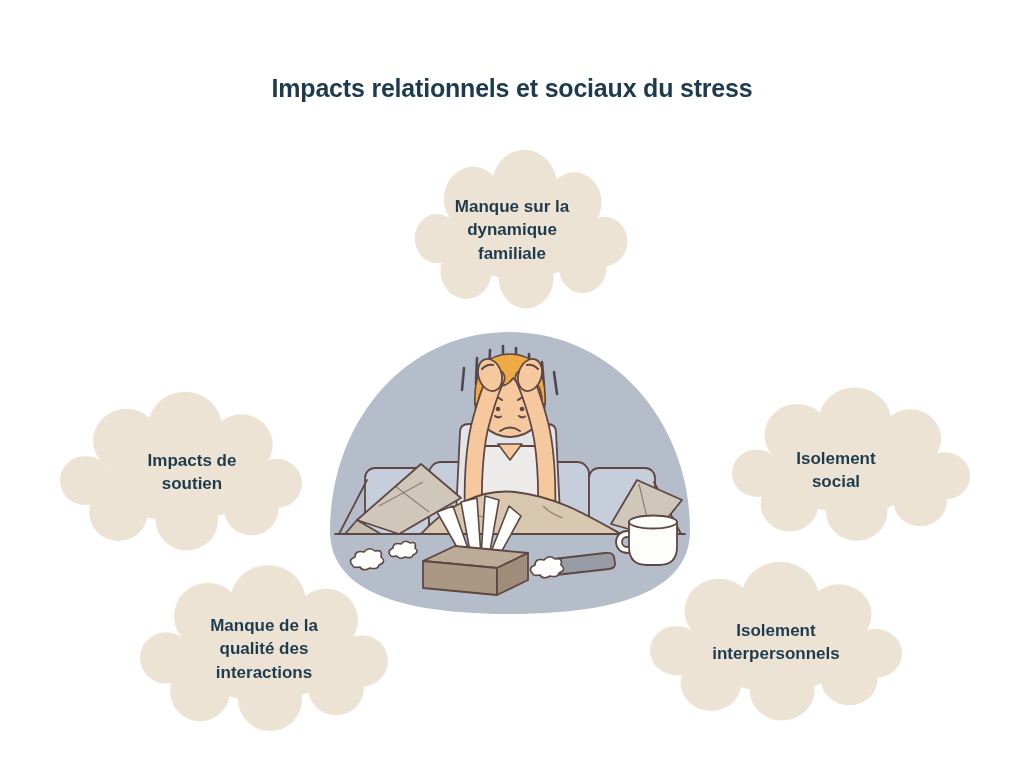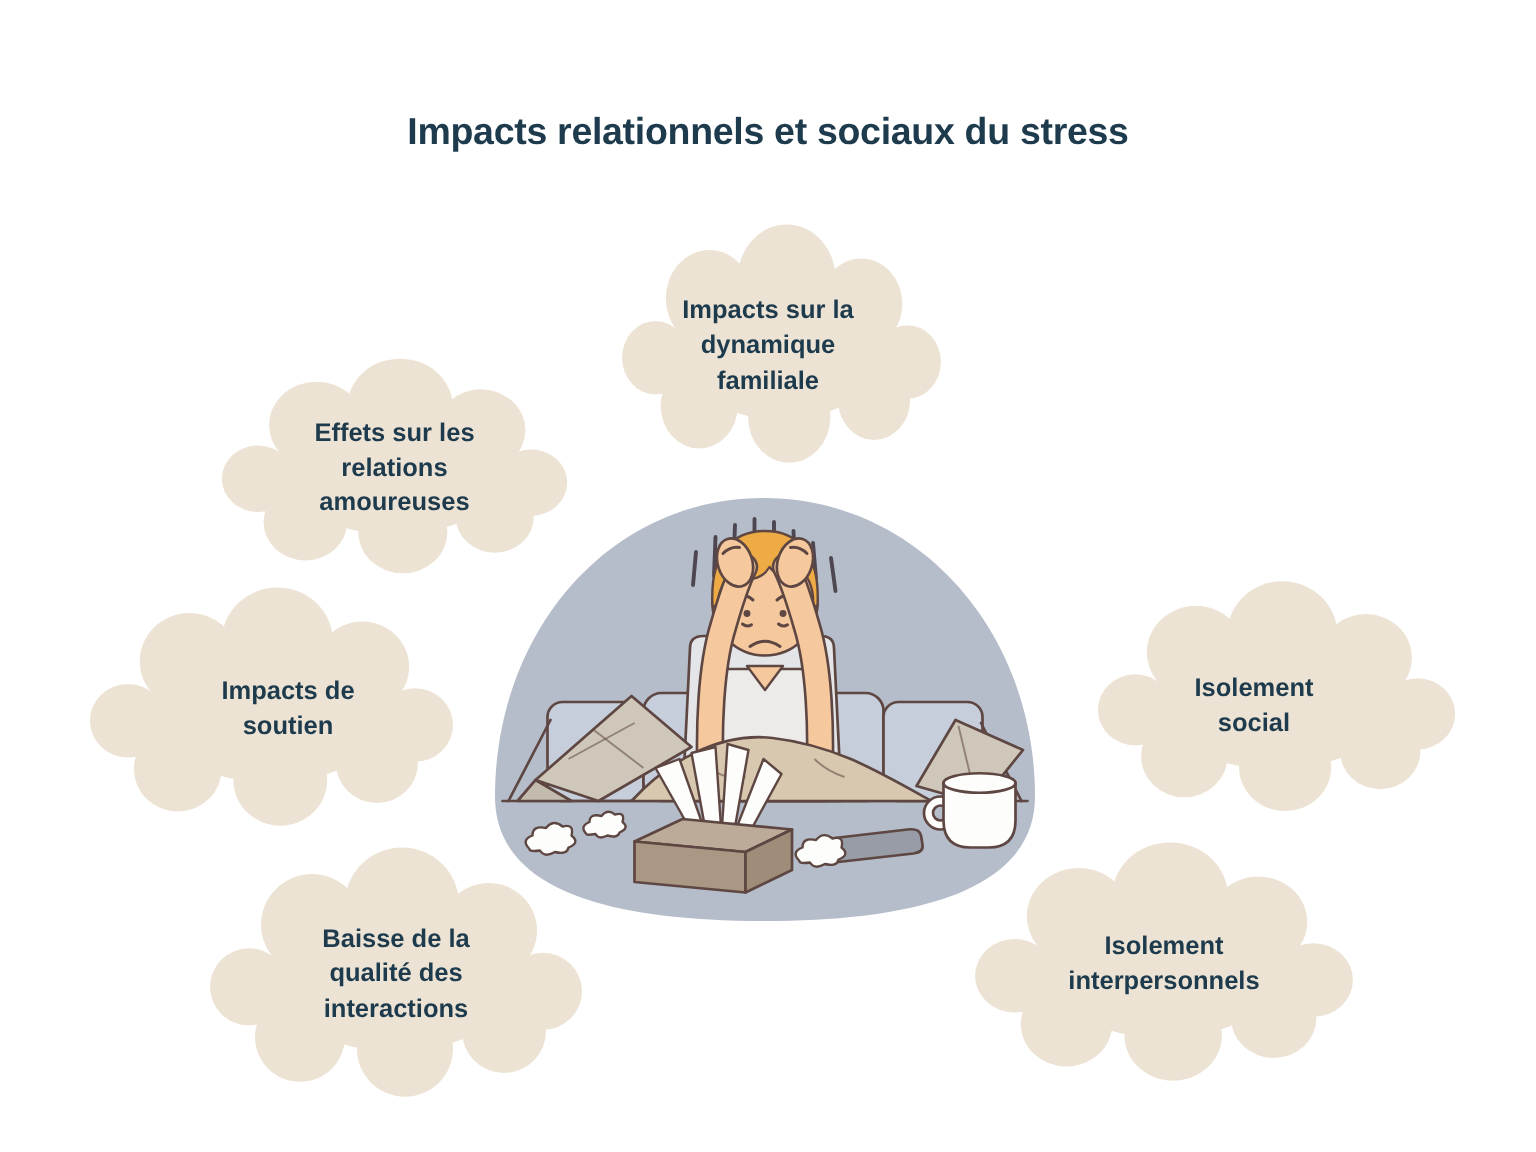--- a/index.html
+++ b/index.html
@@ -69,33 +69,25 @@
 </svg>
 
 <div class="canvas">
 
   <h1 class="title">Impacts relationnels et sociaux du stress</h1>
 
   <div class="cloud cloud-1">
     <svg class="cloud-shape" viewBox="-6 -6 252 182" preserveAspectRatio="none" fill="currentColor">
         <use href="#cloudShape"></use>
       </svg>
-    <div class="cloud-label">Impacts sur la
+    <div class="cloud-label">Manque sur la
 dynamique
 familiale</div>
   </div>
 
-  <div class="cloud cloud-2">
-    <svg class="cloud-shape" viewBox="-6 -6 252 182" preserveAspectRatio="none" fill="currentColor">
-        <use href="#cloudShape"></use>
-      </svg>
-    <div class="cloud-label">Effets sur les
-relations
-amoureuses</div>
-  </div>
 
 
   <div class="cloud cloud-4">
     <svg class="cloud-shape" viewBox="-6 -6 252 182" preserveAspectRatio="none" fill="currentColor">
         <use href="#cloudShape"></use>
       </svg>
     <div class="cloud-label">Impacts de
 soutien</div>
   </div>
 
@@ -104,21 +96,21 @@
         <use href="#cloudShape"></use>
       </svg>
     <div class="cloud-label">Isolement
 social</div>
   </div>
 
   <div class="cloud cloud-6">
     <svg class="cloud-shape" viewBox="-6 -6 252 182" preserveAspectRatio="none" fill="currentColor">
         <use href="#cloudShape"></use>
       </svg>
-    <div class="cloud-label">Baisse de la
+    <div class="cloud-label">Manque de la
 qualité des
 interactions</div>
   </div>
 
   <div class="cloud cloud-7">
     <svg class="cloud-shape" viewBox="-6 -6 252 182" preserveAspectRatio="none" fill="currentColor">
         <use href="#cloudShape"></use>
       </svg>
     <div class="cloud-label">Isolement
 interpersonnels</div>

